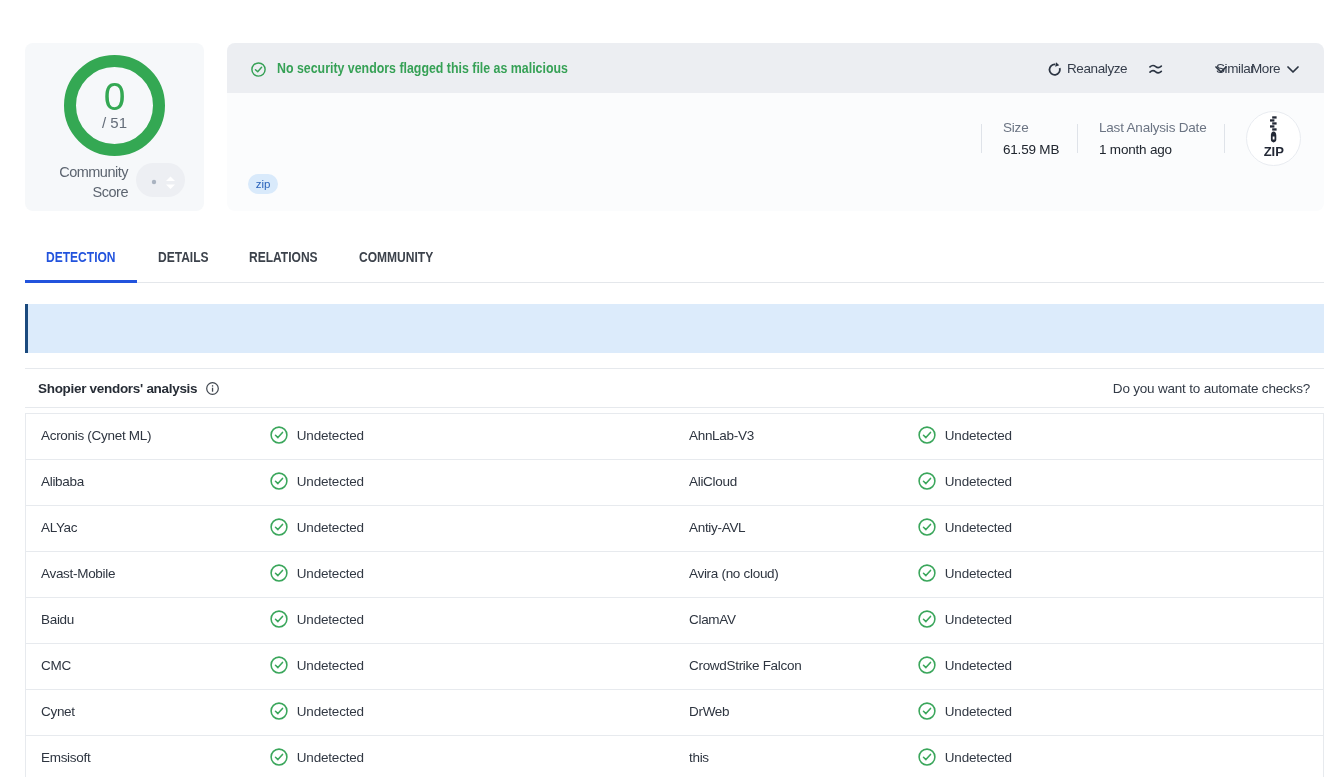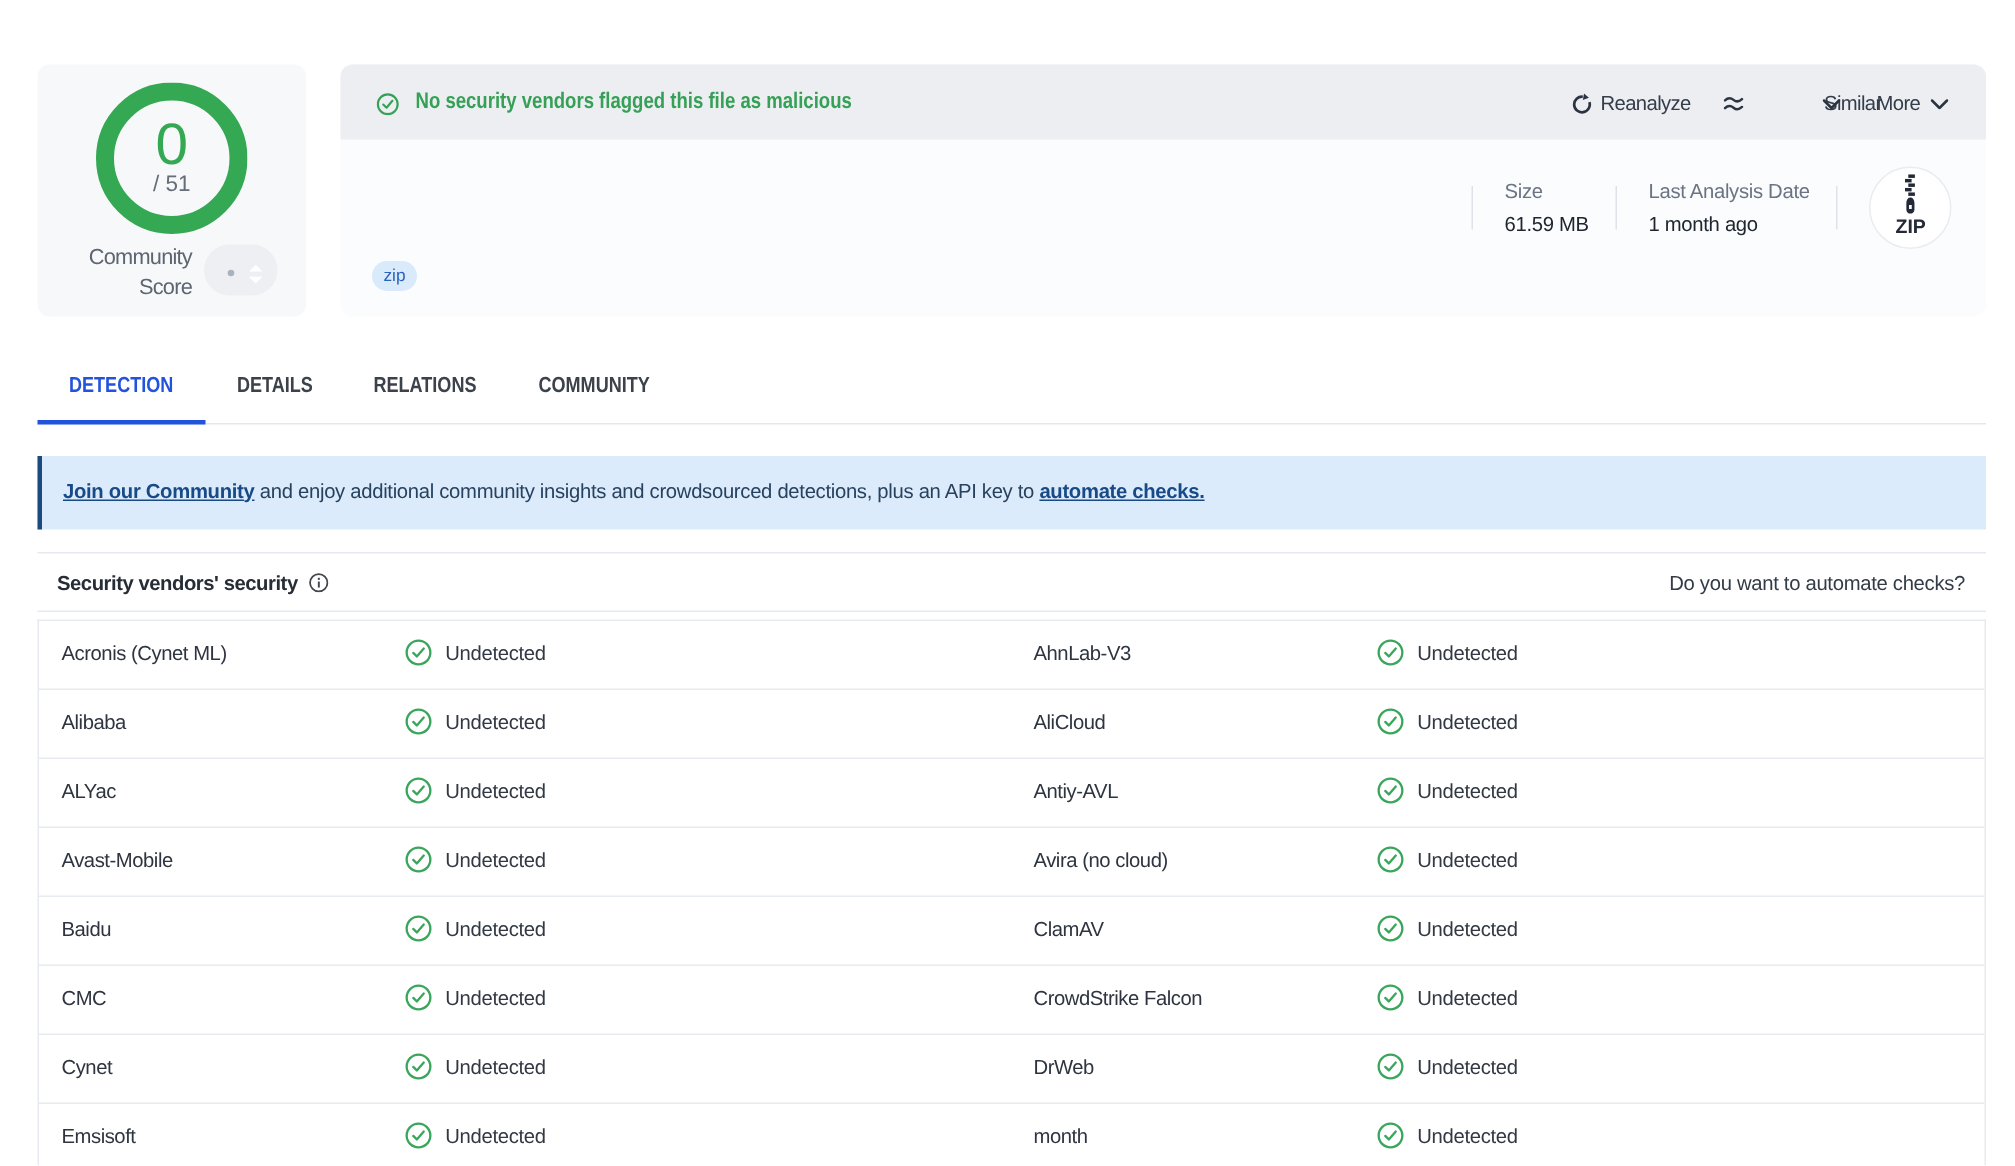--- a/index.html
+++ b/index.html
@@ -119,24 +119,23 @@
   </svg>
 
   <div class="abs tab active" style="left:46px;">DETECTION</div>
   <div class="abs tab" style="left:157.5px;">DETAILS</div>
   <div class="abs tab" style="left:249px;">RELATIONS</div>
   <div class="abs tab" style="left:358.5px;">COMMUNITY</div>
   <div class="abs tab-line"></div>
   <div class="abs tab-underline"></div>
 
   <div class="abs banner"></div>
-  <div class="abs banner-text"><b>Join our Community</b> and enjoy additional community insights and crowdsourced detections, plus an API key to <b>automate checks.</b></div>
 
   <div class="abs sec-line1"></div>
-  <div class="abs sec-title">Security vendors' security</div>
+  <div class="abs sec-title">Shopier vendors' analysis</div>
   <svg class="abs" style="left:206px; top:382px;" width="13" height="13" viewBox="0 0 13 13">
     <circle cx="6.5" cy="6.5" r="5.8" fill="none" stroke="#40474f" stroke-width="1.2"></circle>
     <rect x="5.9" y="5.7" width="1.3" height="4" fill="#40474f"></rect>
     <rect x="5.9" y="3.2" width="1.3" height="1.4" fill="#40474f"></rect>
   </svg>
   <div class="abs sec-right">Do you want to automate checks?</div>
   <div class="abs sec-line2"></div>
 
   <div class="abs vtable">
     <div class="vrow" style="top:0px;">
@@ -237,21 +236,21 @@
         </svg>
         <span class="vund" style="left:918.8px;">Undetected</span>
       </div>
     <div class="vrow" style="top:322px;">
         <span class="vname" style="left:15px;">Emsisoft</span>
         <svg class="vicon" style="left:243px;" width="20" height="20" viewBox="0 0 20 20">
           <circle cx="10" cy="10" r="7.9" fill="none" stroke="#3aa65b" stroke-width="1.55"></circle>
           <path d="M6.5 10.3 L8.9 12.6 L13.5 7.4" fill="none" stroke="#3aa65b" stroke-width="1.55" stroke-linecap="round" stroke-linejoin="round"></path>
         </svg>
         <span class="vund" style="left:270.8px;">Undetected</span>
-        <span class="vname" style="left:663px;">month</span>
+        <span class="vname" style="left:663px;">this</span>
         <svg class="vicon" style="left:891.2px;" width="20" height="20" viewBox="0 0 20 20">
           <circle cx="10" cy="10" r="7.9" fill="none" stroke="#3aa65b" stroke-width="1.55"></circle>
           <path d="M6.5 10.3 L8.9 12.6 L13.5 7.4" fill="none" stroke="#3aa65b" stroke-width="1.55" stroke-linecap="round" stroke-linejoin="round"></path>
         </svg>
         <span class="vund" style="left:918.8px;">Undetected</span>
       </div>
   </div>
 
 </div>
 

